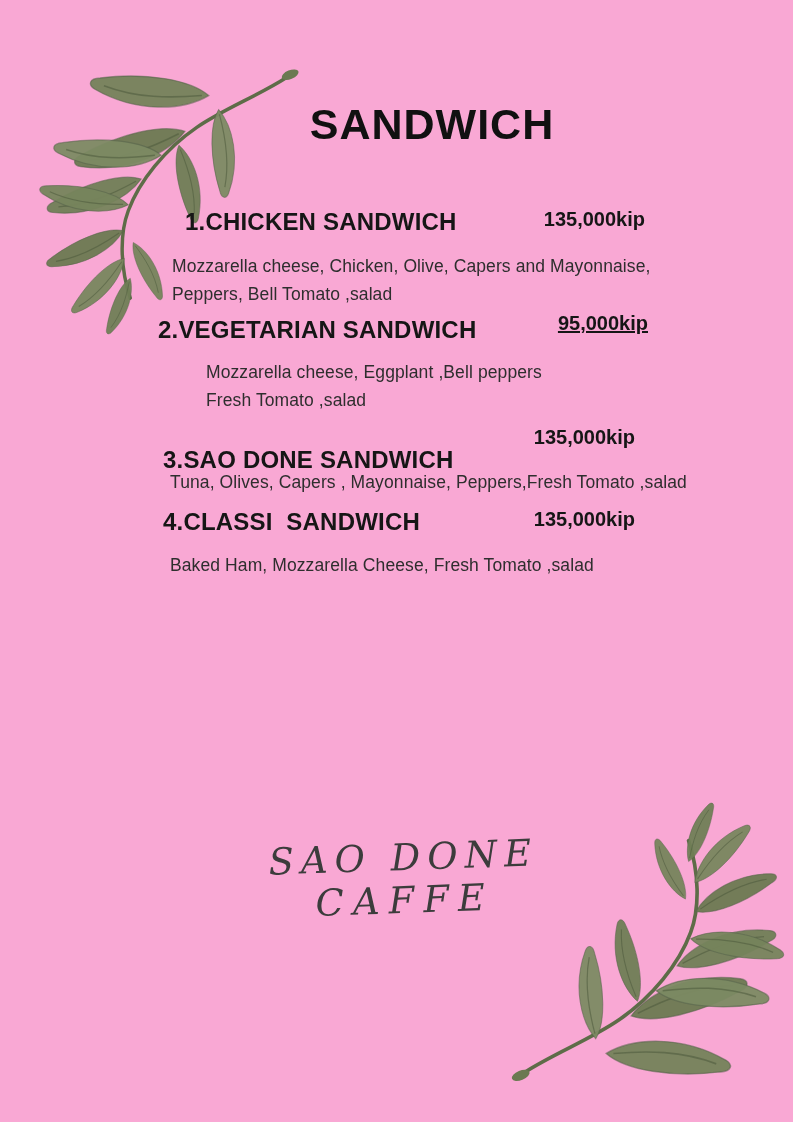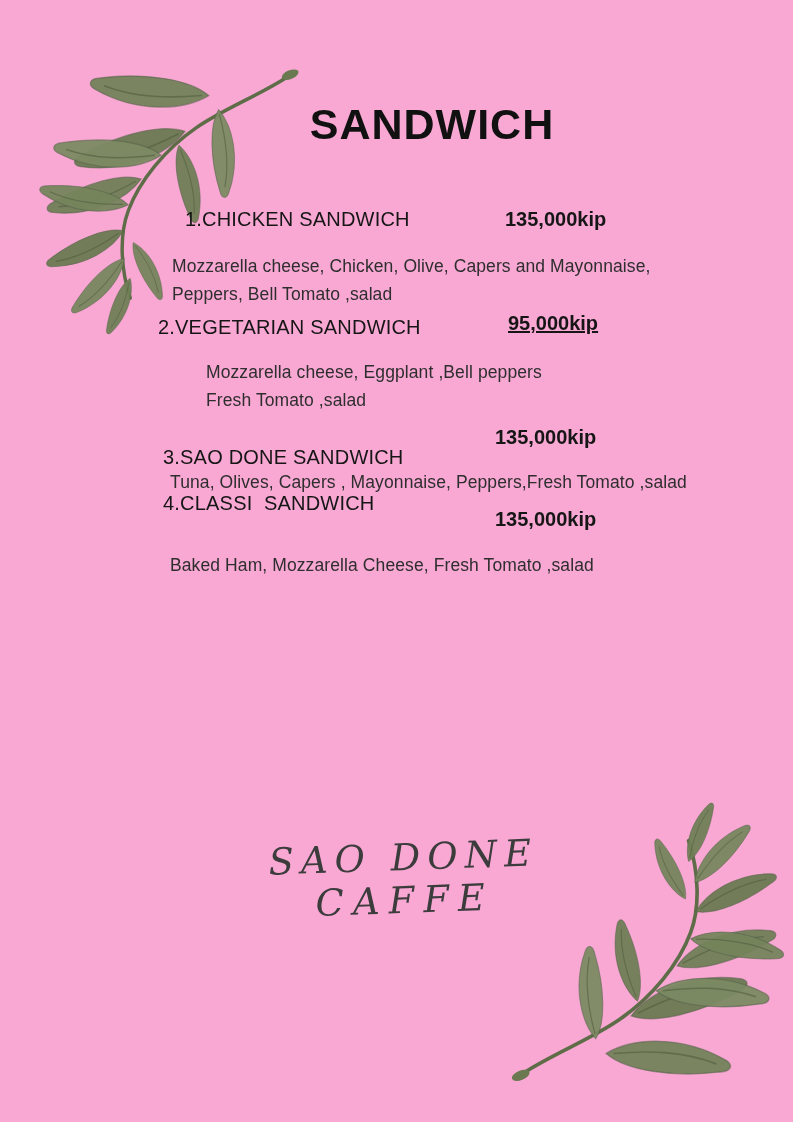--- a/index.html
+++ b/index.html
@@ -14,39 +14,39 @@
 
   .page-title{
     position:absolute;left:232px;top:100px;width:400px;
     text-align:center;
     font-size:43px;font-weight:800;letter-spacing:1px;color:#111111;
     white-space:pre;
   }
 
   .item-name{
     position:absolute;
-    font-size:20px;font-weight:400;color:#161616;
+    font-size:24px;font-weight:700;color:#161616;
     white-space:pre;letter-spacing:.2px;
   }
   .item-price{
     position:absolute;width:140px;
-    text-align:left;
+    text-align:right;
     font-size:20px;font-weight:700;color:#161616;
     white-space:pre;
   }
   .item-desc{
     position:absolute;width:600px;
     font-size:17.5px;font-weight:400;color:#2e2e2e;
     line-height:28px;white-space:pre-line;letter-spacing:.1px;
   }
 
   .name-1{left:185px;top:208px;}  .price-1{left:505px;top:208px;}  .desc-1{left:172px;top:252px;}
   .name-2{left:158px;top:316px;}  .price-2{left:508px;top:312px;text-decoration:underline;}  .desc-2{left:170px;top:358px;margin-left:36px;}
   .name-3{left:163px;top:446px;}  .price-3{left:495px;top:426px;}  .desc-3{left:170px;top:468px;}
-  .name-4{left:163px;top:492px;}  .price-4{left:495px;top:508px;}  .desc-4{left:170px;top:551px;}
+  .name-4{left:163px;top:508px;}  .price-4{left:495px;top:508px;}  .desc-4{left:170px;top:551px;}
 
   .note{
     position:absolute;left:96px;top:650px;width:600px;
     text-align:center;
     font-size:18px;color:#2b2b2b;line-height:30px;white-space:pre-line;
   }
 
   .logo{
     position:absolute;left:204px;top:836px;width:400px;
     text-align:center;color:#3c3c3c;

